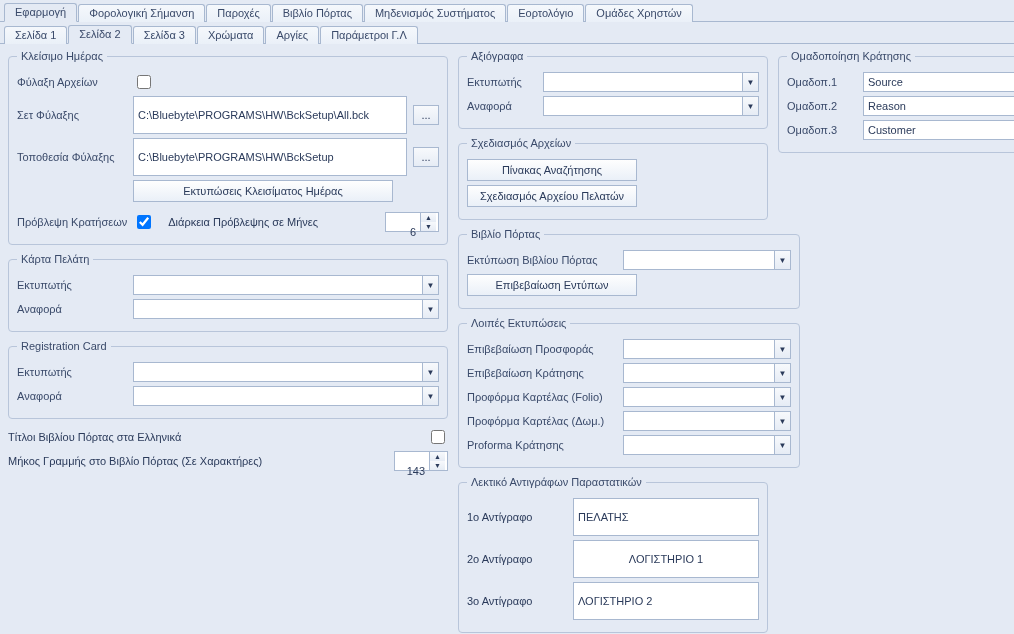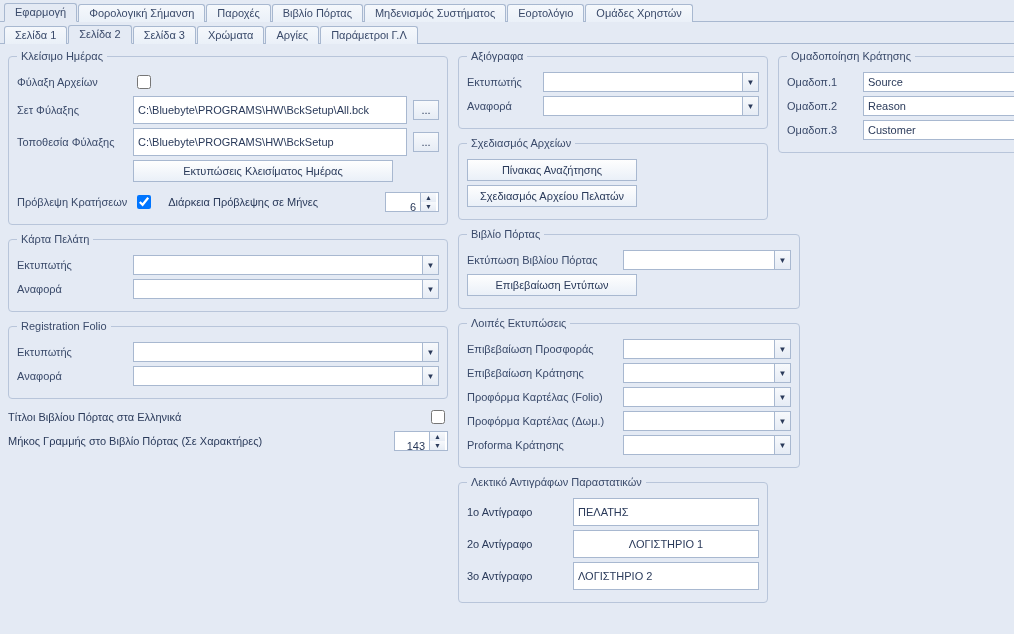--- a/index.html
+++ b/index.html
@@ -65,21 +65,21 @@
   .row {
     display: flex;
     align-items: center;
     margin: 4px 0;
     gap: 6px;
   }
   .lab { width: 110px; color:#3a4a6a; }
   .lab-sm { width: 70px; color:#3a4a6a; }
   .lab-md { width: 150px; color:#3a4a6a; }
   input[type=text] {
-    height: 28px;
+    height: 38px;
     border: 1px solid #a8b8d0;
     background: #fff;
     padding: 1px 4px;
     font: inherit;
     color:#2a3a5a;
   }
   .txt-wide { flex: 1; }
   .combo {
     display: inline-flex;
     height: 20px;
@@ -216,21 +216,21 @@
           <div class="row">
             <span class="lab">Αναφορά</span>
             <div class="combo">
                 <input value="" style="">
                 <span class="dd">▼</span>
               </div>
           </div>
         </fieldset>
 
         <fieldset>
-          <legend>Registration Folio</legend>
+          <legend>Registration Card</legend>
           <div class="row">
             <span class="lab">Εκτυπωτής</span>
             <div class="combo">
                 <input value="" style="">
                 <span class="dd">▼</span>
               </div>
           </div>
           <div class="row">
             <span class="lab">Αναφορά</span>
             <div class="combo">

